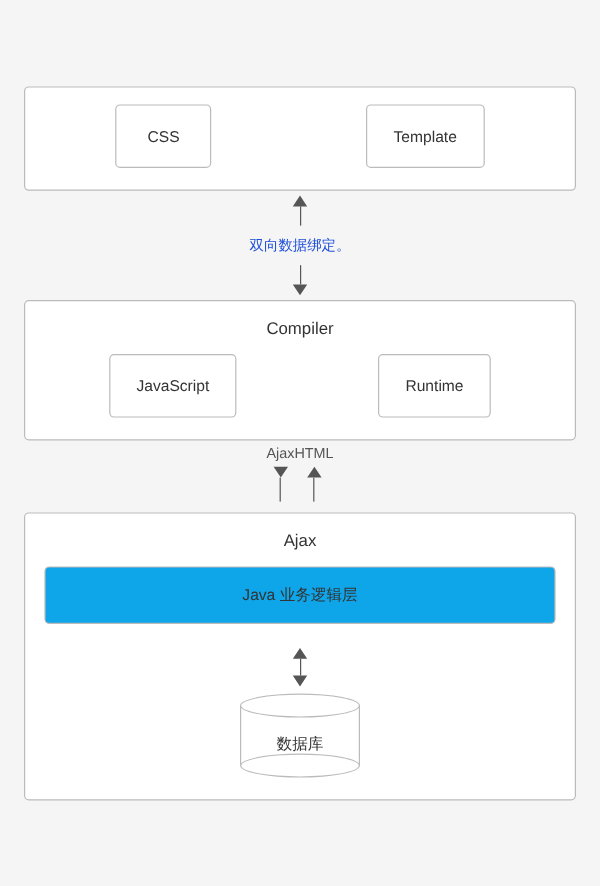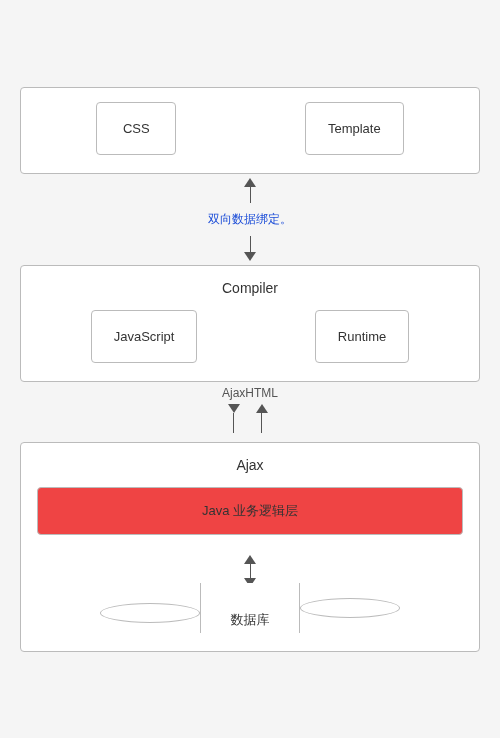--- a/index.html
+++ b/index.html
@@ -119,20 +119,21 @@
     }
     .db-arrow-section {
       display: flex;
       flex-direction: column;
       align-items: center;
       margin: 6px 0;
     }
     .cylinder {
       position: relative;
       display: flex;
+      flex-direction: column;
       align-items: center;
     }
     .cyl-top {
       width: 100px;
       height: 20px;
       border: 1px solid #bbb;
       border-radius: 50%;
       background: #fff;
       position: relative;
       z-index: 2;
@@ -164,21 +165,21 @@
       color: #333;
       z-index: 3;
       top: 50%;
       left: 50%;
       transform: translate(-50%, -10%);
     }
     .java-box {
       width: 100%;
       border: 1px solid #bbb;
       border-radius: 4px;
-      background: #ef4444;
+      background: #0ea5e9;
       padding: 14px;
       font-size: 13px;
       color: #333;
       text-align: center;
     }
   </style>
 </head>
 <body>
 
 <div class="diagram">

